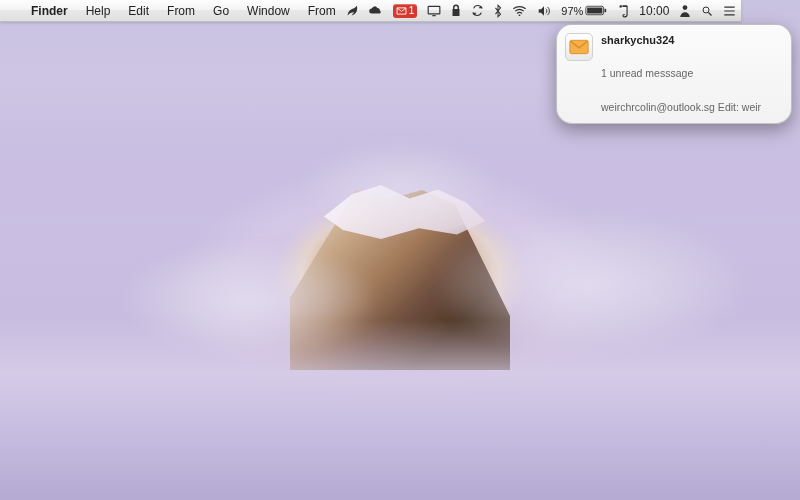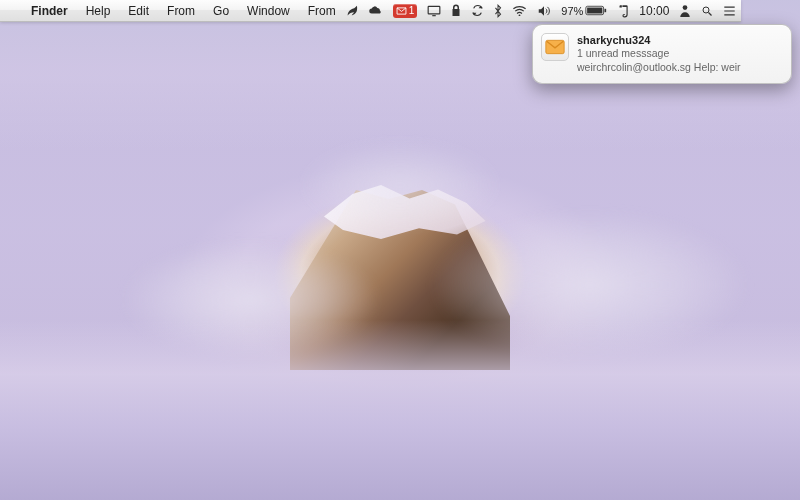--- a/index.html
+++ b/index.html
@@ -80,42 +80,42 @@
     font-size: 10px;
     gap: 2px;
     box-shadow: inset 0 1px 0 rgba(255,255,255,0.3);
   }
   .clock { font-size: 12px; }
 
   
   .notification {
     position: absolute;
     top: 24px; right: 8px;
-    width: 260px;
+    width: 236px;
     background: linear-gradient(180deg, #fbfbfb 0%, #f2f2f2 100%);
     border: 1px solid rgba(0,0,0,0.22);
-    border-radius: 10px;
+    border-radius: 16px;
     box-shadow: 0 6px 18px rgba(0,0,0,0.35), inset 0 1px 0 rgba(255,255,255,0.8);
     padding: 8px 10px 8px 8px;
     display: flex;
     gap: 8px;
     font-size: 10.5px;
     color: #333;
   }
   .notif-icon {
     width: 28px; height: 28px; flex: 0 0 28px;
     border-radius: 5px;
     background: linear-gradient(180deg, #fff, #e9e9e9);
     border: 1px solid #d0d0d0;
     display: flex; align-items: center; justify-content: center;
     font-size: 16px;
   }
   .notif-body { flex: 1; line-height: 1.3; min-width: 0; }
   .notif-title { font-weight: bold; color: #222; font-size: 11px; }
-  .notif-line { color: #666; white-space: nowrap; overflow: hidden; text-overflow: ellipsis; }
+  .notif-line { color: #666; white-space: nowrap; overflow: hidden; text-overflow: ellipsis; margin-top: 20px; }
 </style>
 </head>
 <body>
 
 <div class="desktop">
   <div class="cloudband top"></div>
   <div class="mountain">
     <div class="peak1"></div>
     <div class="snow"></div>
   </div>
@@ -227,15 +227,15 @@
 <div class="notification">
   <div class="notif-icon">
     <svg width="20" height="16" viewBox="0 0 24 18">
         <rect x="1" y="1" width="22" height="16" rx="2" fill="#f6b04a" stroke="#d98a20"></rect>
         <path d="M2 2l10 8 10-8" fill="none" stroke="#d98a20" stroke-width="1.5"></path>
       </svg>
   </div>
   <div class="notif-body">
     <div class="notif-title">sharkychu324</div>
     <div class="notif-line">1 unread messsage</div>
-    <div class="notif-line">weirchrcolin@outlook.sg Help: weir</div>
+    <div class="notif-line">weirchrcolin@outlook.sg Edit: weir</div>
   </div>
 </div>
 
 </body></html>

